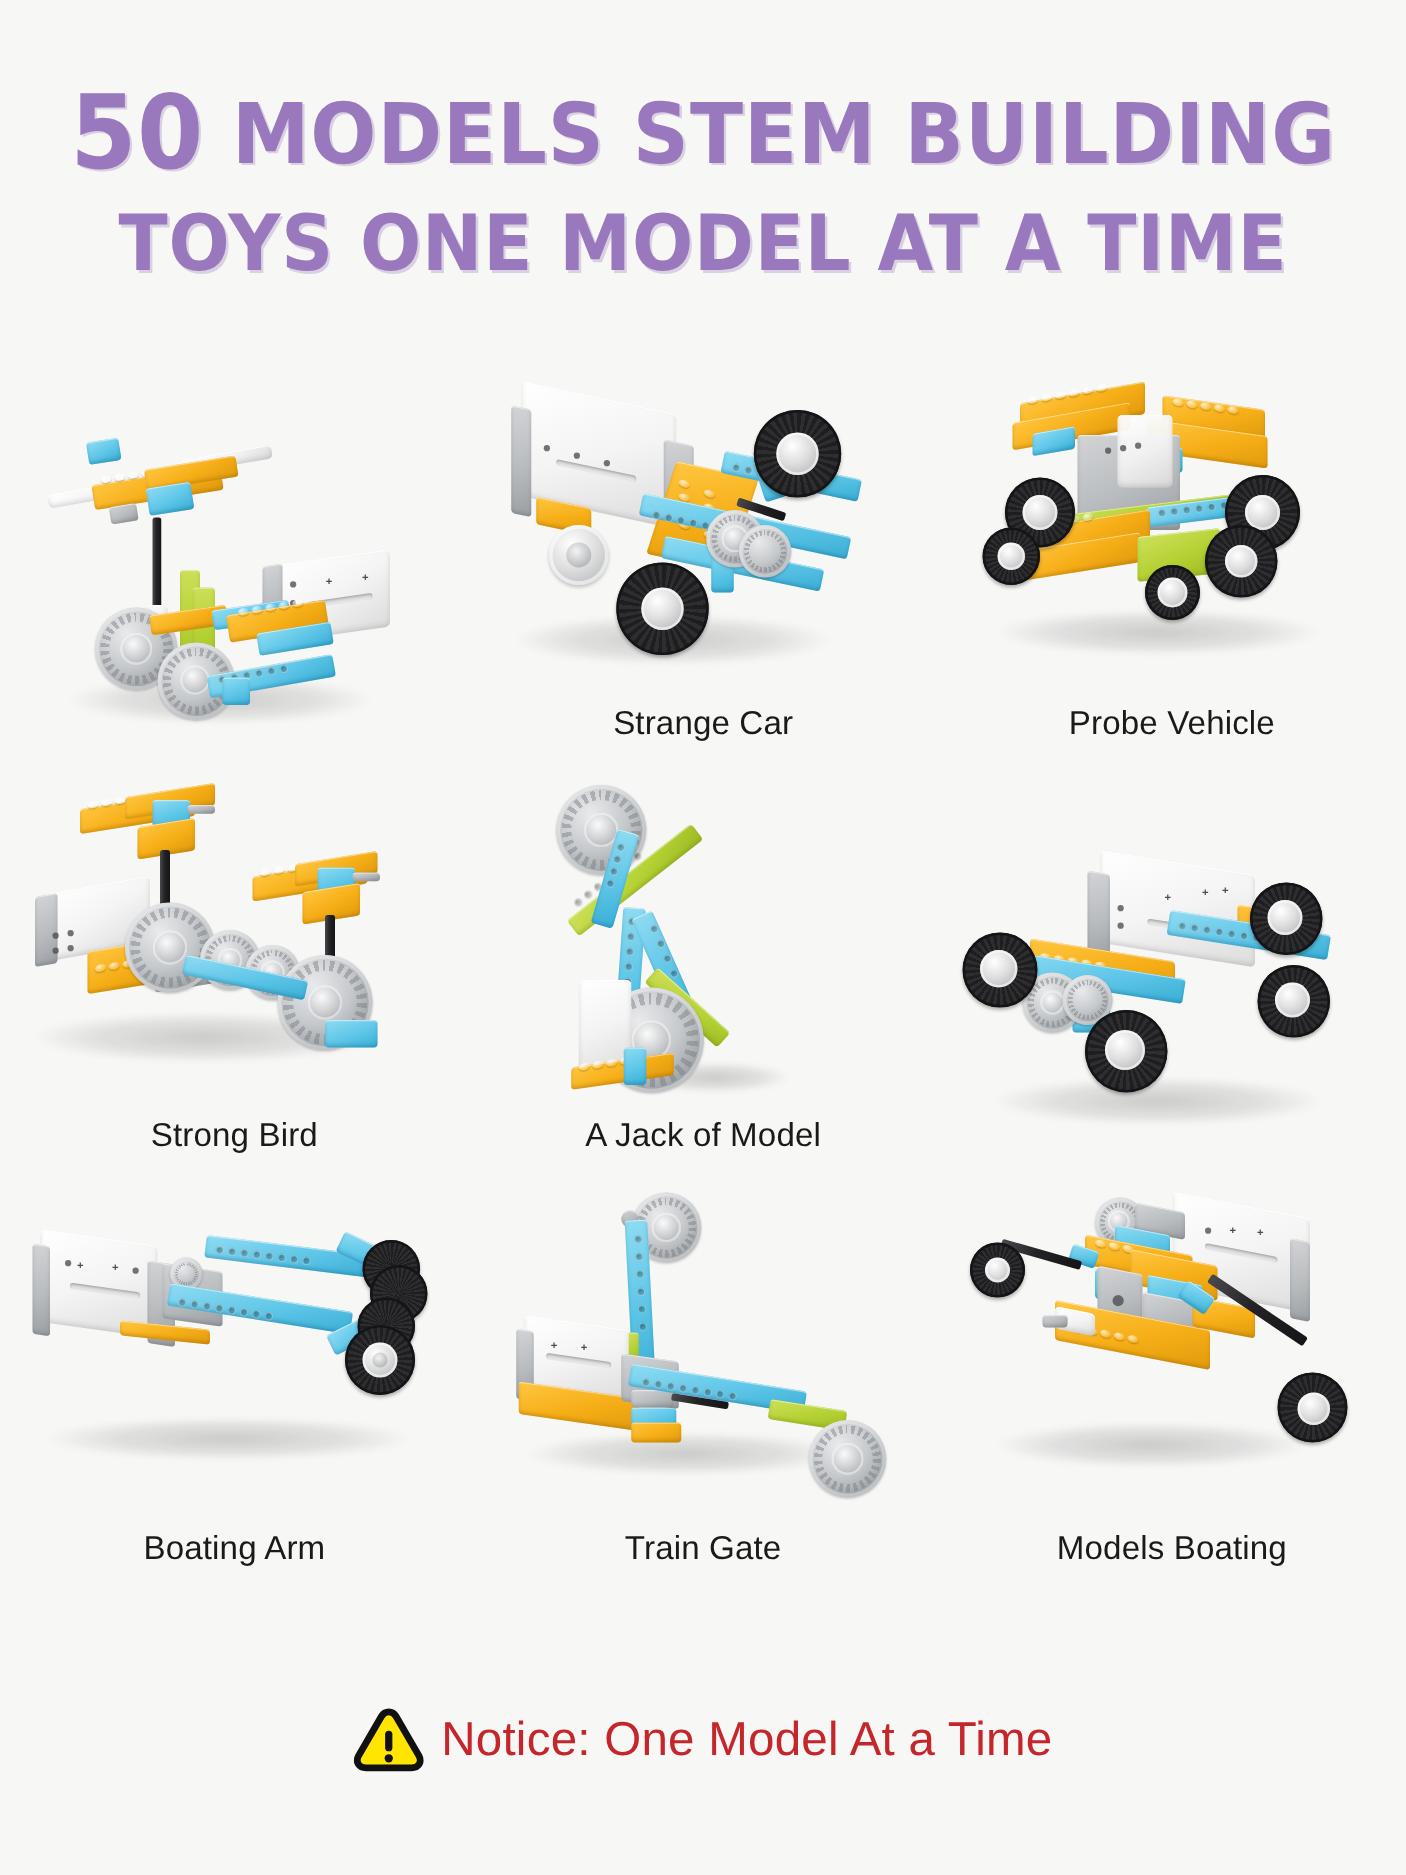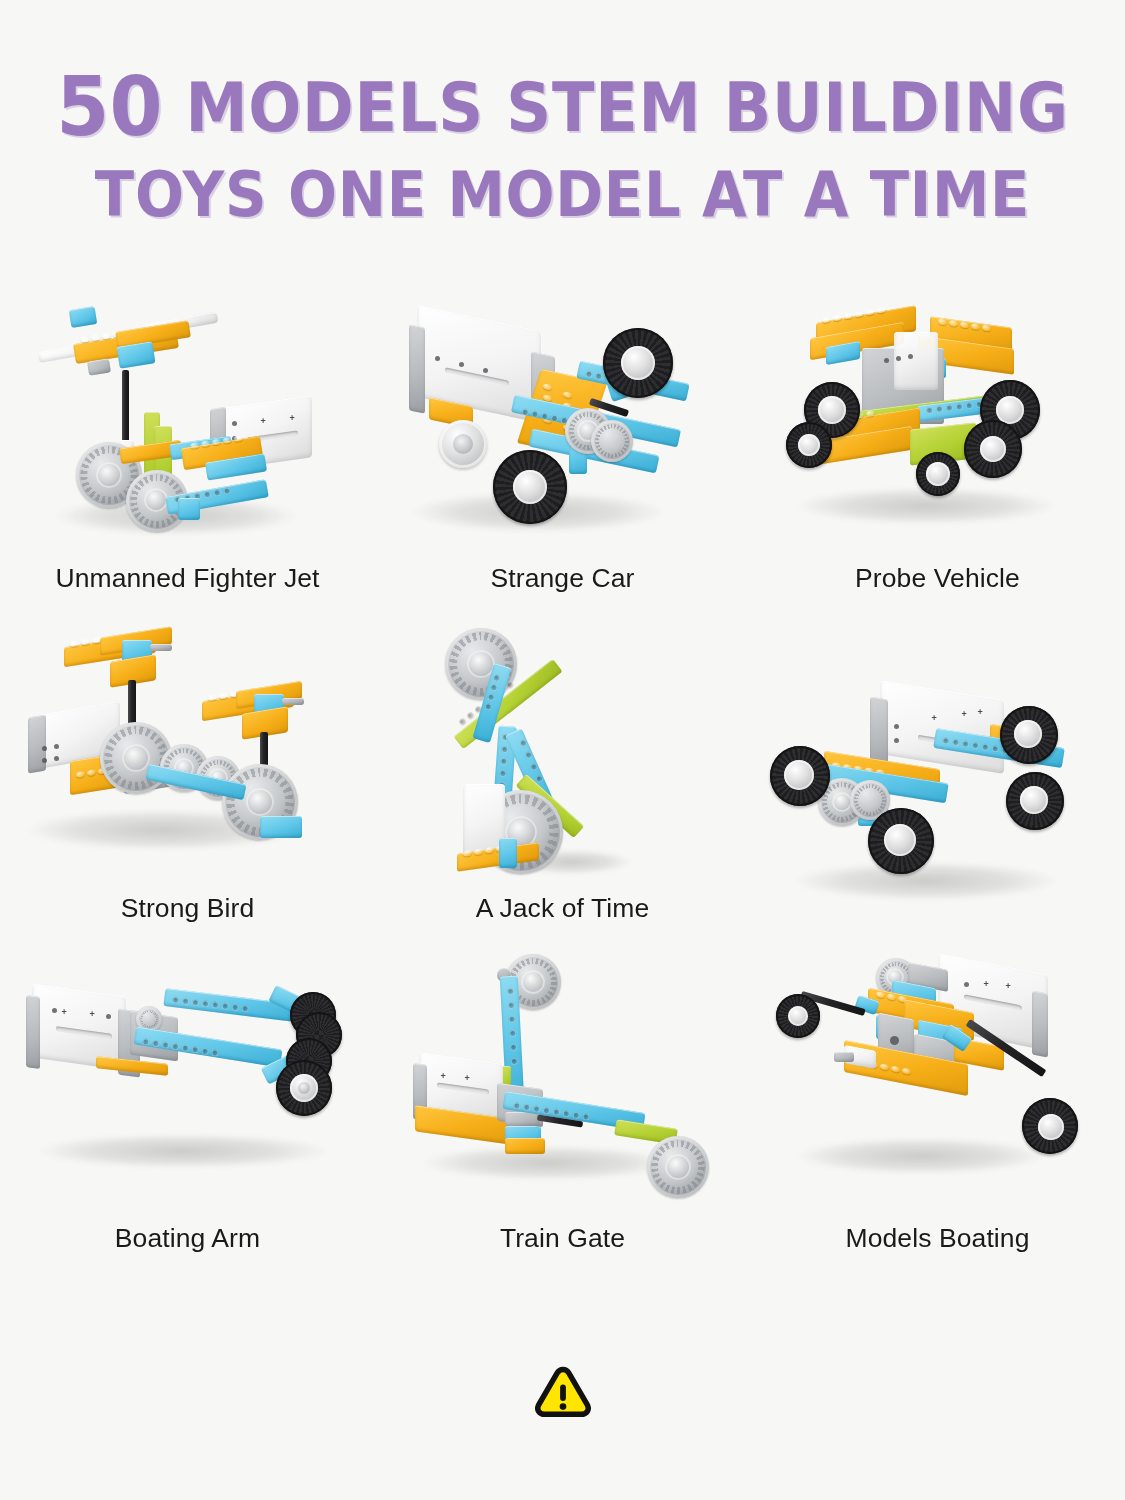--- a/index.html
+++ b/index.html
@@ -292,21 +292,20 @@
         <div class="holes" style="left:156px;top:200px;transform:rotate(-10deg);">
           <span class="hole"></span>
             <span class="hole"></span>
             <span class="hole"></span>
           <span class="hole"></span>
             <span class="hole"></span>
             <span class="hole"></span>
         </div>
         <div class="pc bc" style="left:160px;top:206px;width:22px;height:22px;"></div>
       </div>
-      <div class="cell-caption">Unmanned Fighter Jet</div>
     </div>
 
     <div class="cell">
       <div class="model-stage">
         <div class="shadow-soft" style="left:20px;top:200px;width:250px;height:40px;"></div>
 
         <div class="pc bw" style="left:24px;top:26px;width:124px;height:92px;transform:skewY(12deg);"></div>
         <div class="pc bg1" style="left:16px;top:34px;width:16px;height:86px;transform:skewY(12deg);"></div>
         <div class="hub-slot" style="left:52px;top:82px;width:64px;transform:skewY(12deg);"></div>
         <div class="hub-dot" style="left:42px;top:64px;width:5px;height:5px;"></div>
@@ -557,21 +556,21 @@
         <div class="pc bw" style="left:70px;top:162px;width:42px;height:74px;"></div>
         <div class="pc by" style="left:64px;top:226px;width:82px;height:18px;transform:skewY(-8deg);"></div>
         <div class="studs" style="left:70px;top:226px;transform:skewY(-8deg);">
           <span class="stud"></span>
             <span class="stud"></span>
             <span class="stud"></span>
             <span class="stud"></span>
         </div>
         <div class="pc bc" style="left:106px;top:216px;width:18px;height:30px;"></div>
       </div>
-      <div class="cell-caption">A Jack of Time</div>
+      <div class="cell-caption">A Jack of Model</div>
     </div>
 
     <div class="cell">
       <div class="model-stage">
         <div class="shadow-soft" style="left:28px;top:196px;width:260px;height:38px;"></div>
 
         <div class="pc bw" style="left:112px;top:24px;width:124px;height:74px;transform:skewY(9deg);"></div>
         <div class="pc bg1" style="left:102px;top:32px;width:18px;height:70px;transform:skewY(9deg);"></div>
         <div class="hub-slot" style="left:150px;top:74px;width:66px;transform:skewY(9deg);"></div>
         <div class="hub-dot" style="left:126px;top:58px;width:5px;height:5px;"></div>
@@ -784,13 +783,14 @@
 </div>
 
 <div class="notice">
   <span>
     <svg class="warn-icon" viewBox="0 0 56 52" xmlns="http://www.w3.org/2000/svg">
       <path d="M28 3.5 C30.6 3.5 32.6 5.0 33.9 7.2 L52.2 38.7 C53.5 41.0 53.6 43.4 52.3 45.4 C51.0 47.4 48.8 48.3 46.2 48.3 L9.8 48.3 C7.2 48.3 5.0 47.4 3.7 45.4 C2.4 43.4 2.5 41.0 3.8 38.7 L22.1 7.2 C23.4 5.0 25.4 3.5 28 3.5 Z" fill="#ffe500" stroke="#111111" stroke-width="5.5" stroke-linejoin="round"></path>
       <rect x="25.1" y="18.5" width="5.8" height="16.5" rx="2.9" fill="#111111"></rect>
       <circle cx="28" cy="40.6" r="3.3" fill="#111111"></circle>
     </svg>
   </span>
+  <span class="notice-text">Notice: One Model At a Time</span>
 </div>
 
 </body></html>

